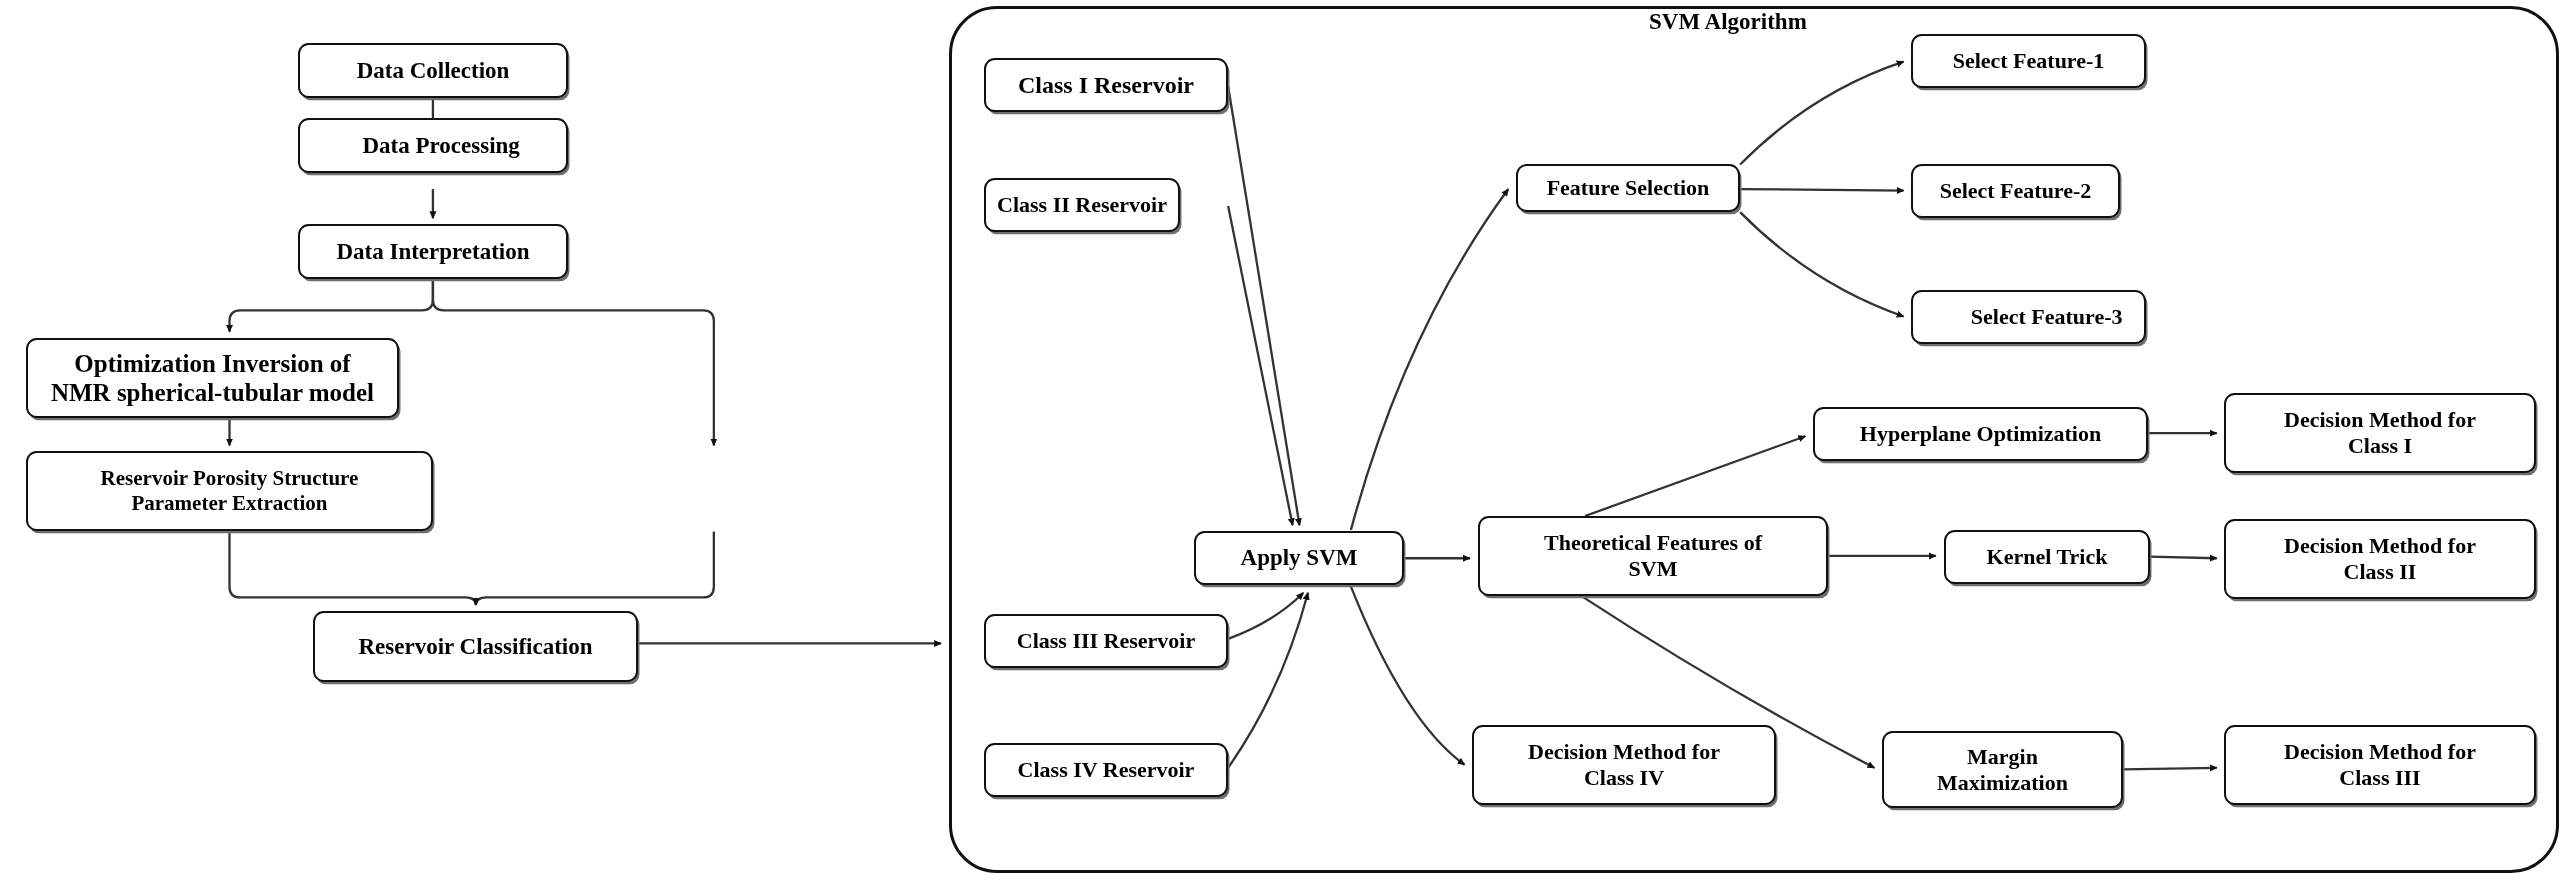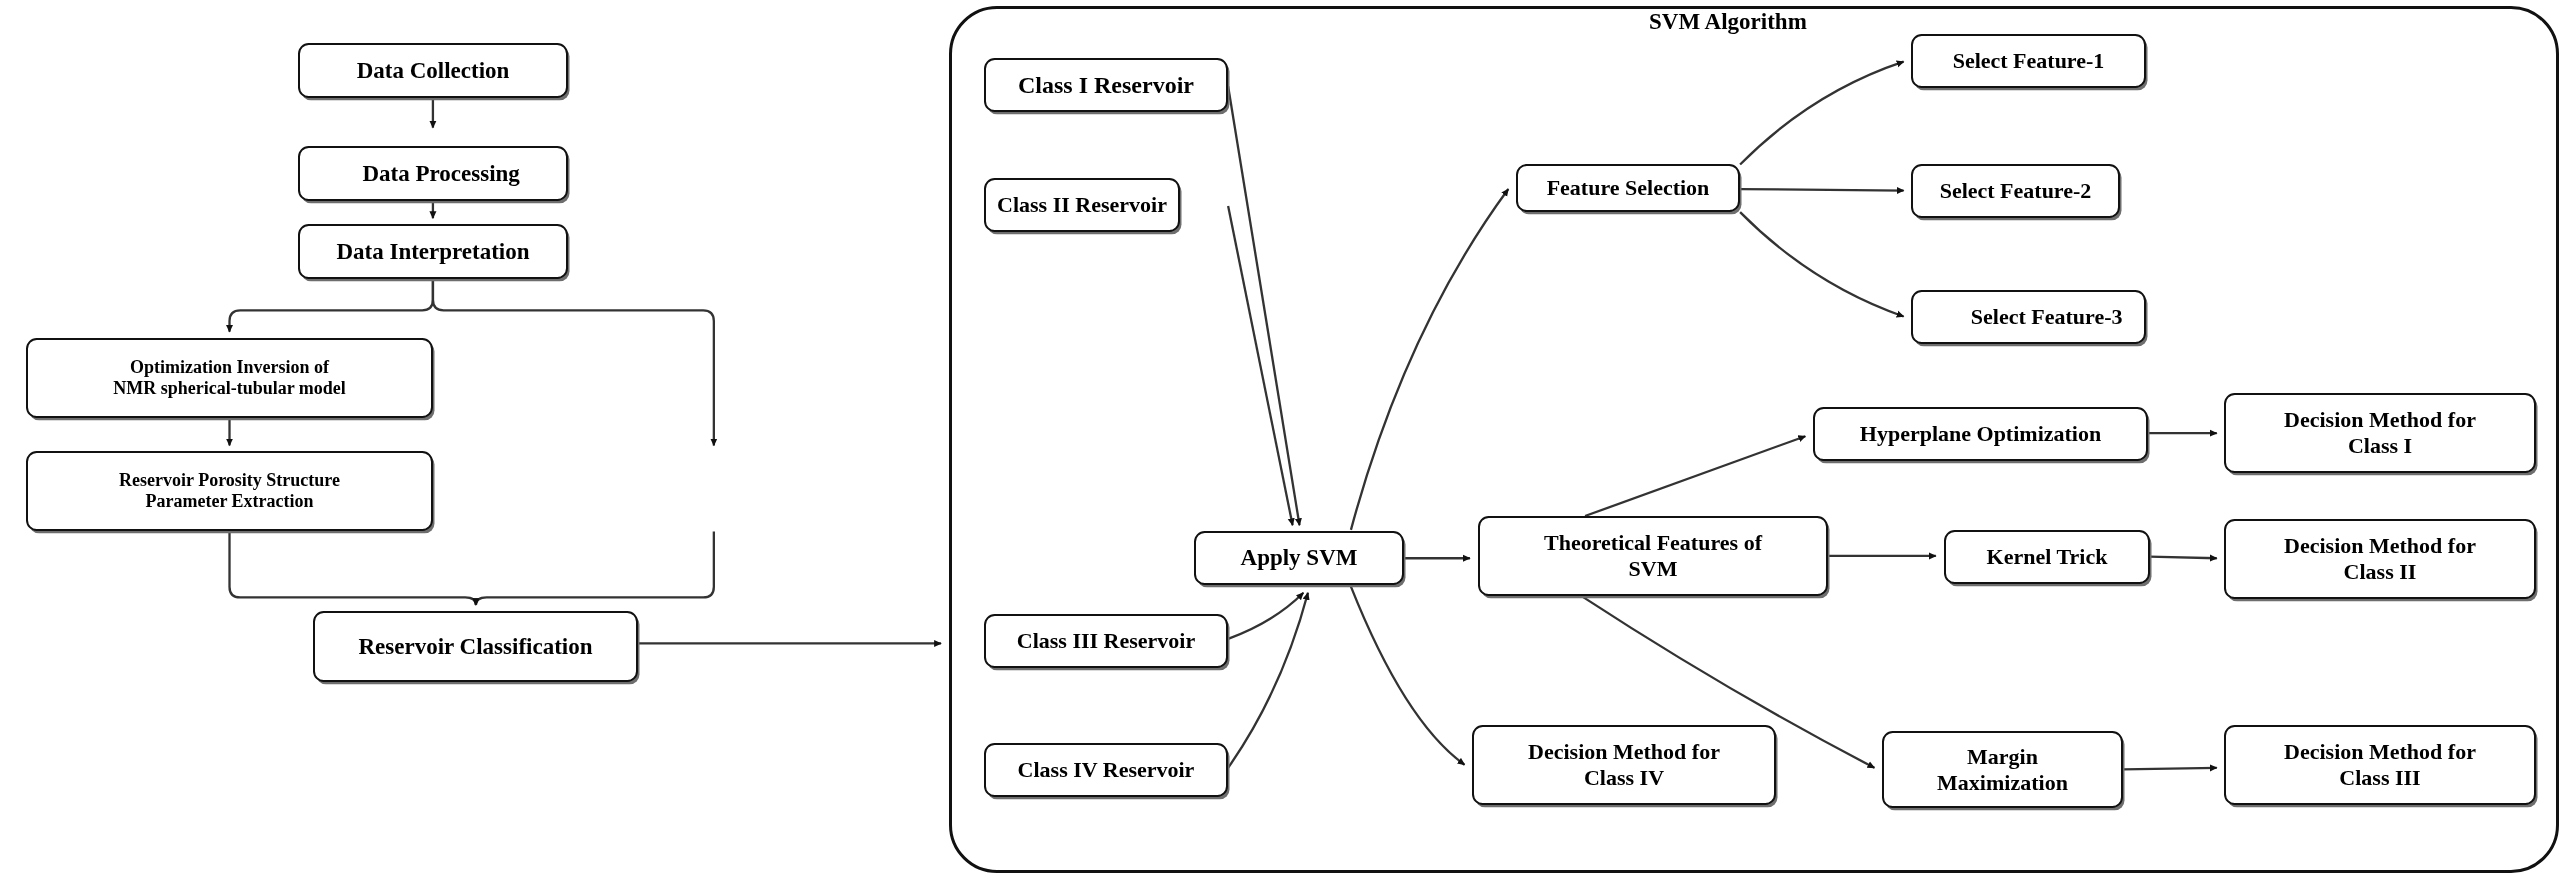--- a/index.html
+++ b/index.html
@@ -104,28 +104,28 @@
       <path d="M2766,1002 L2888,1000" marker-end="url(#ah)"></path>
     </g>
   </svg>
 
   <div class="panel" style="left:949px; top:6.1px; width:1610px; height:867px;"></div>
 
   <div class="plain-label" style="left:1649px; top:9.2px; font-size:23px;">SVM Algorithm</div>
 
   <div class="node" style="left:298px; top:43px; width:270px; height:55px; font-size:23px;">Data Collection</div>
 
-  <div class="node" style="left:298px; top:146px; width:270px; height:55px; font-size:23px;padding-left:24px;">Data Processing</div>
+  <div class="node" style="left:298px; top:118px; width:270px; height:55px; font-size:23px;padding-left:24px;">Data Processing</div>
 
   <div class="node" style="left:298px; top:224px; width:270px; height:55px; font-size:23px;">Data Interpretation</div>
 
-  <div class="node" style="left:26px; top:338px; width:407px; height:80px; font-size:18px;">Optimization Inversion of
+  <div class="node" style="left:26px; top:338px; width:373px; height:80px; font-size:25px;">Optimization Inversion of
 NMR spherical-tubular model</div>
 
-  <div class="node" style="left:26px; top:451px; width:407px; height:80px; font-size:18px;">Reservoir Porosity Structure
+  <div class="node" style="left:26px; top:451px; width:407px; height:80px; font-size:21px;">Reservoir Porosity Structure
 Parameter Extraction</div>
 
 
   <div class="node" style="left:313px; top:611px; width:325px; height:71px; font-size:23px;">Reservoir Classification</div>
 
   <div class="node" style="left:984px; top:58px; width:244px; height:54px; font-size:24px;">Class I Reservoir</div>
 
   <div class="node" style="left:984px; top:178px; width:196px; height:54px; font-size:22px;">Class II Reservoir</div>
 
   <div class="node" style="left:984px; top:614px; width:244px; height:54px; font-size:22px;">Class III Reservoir</div>

